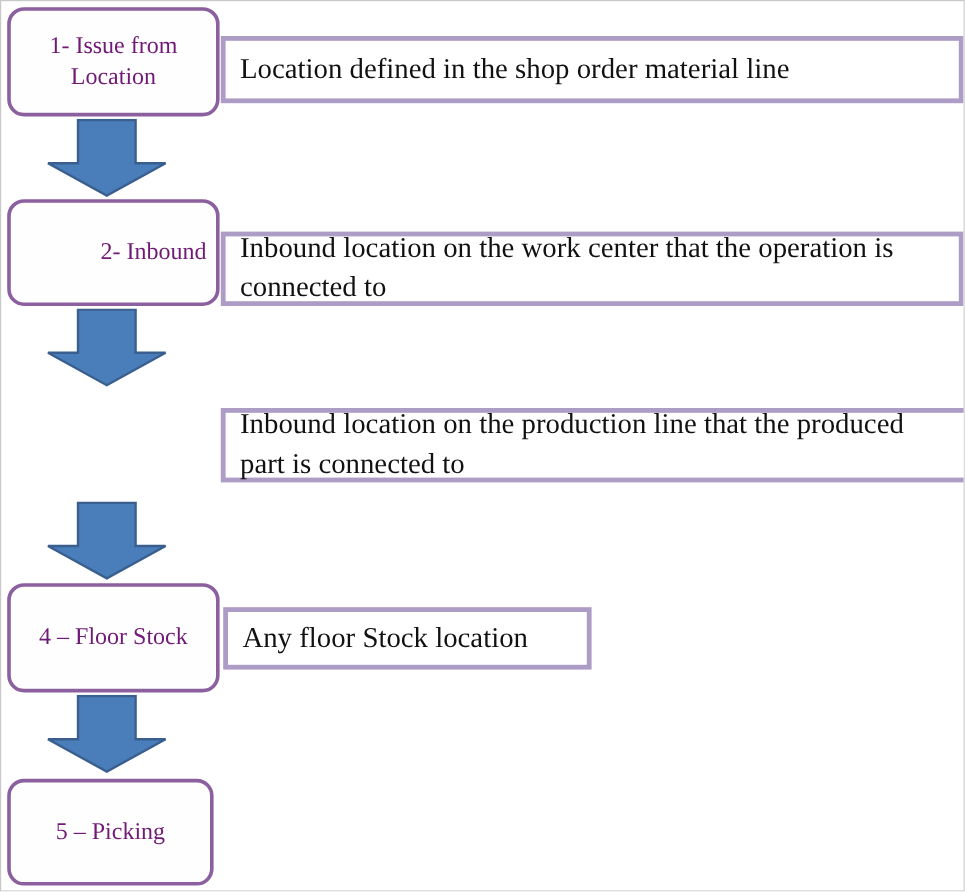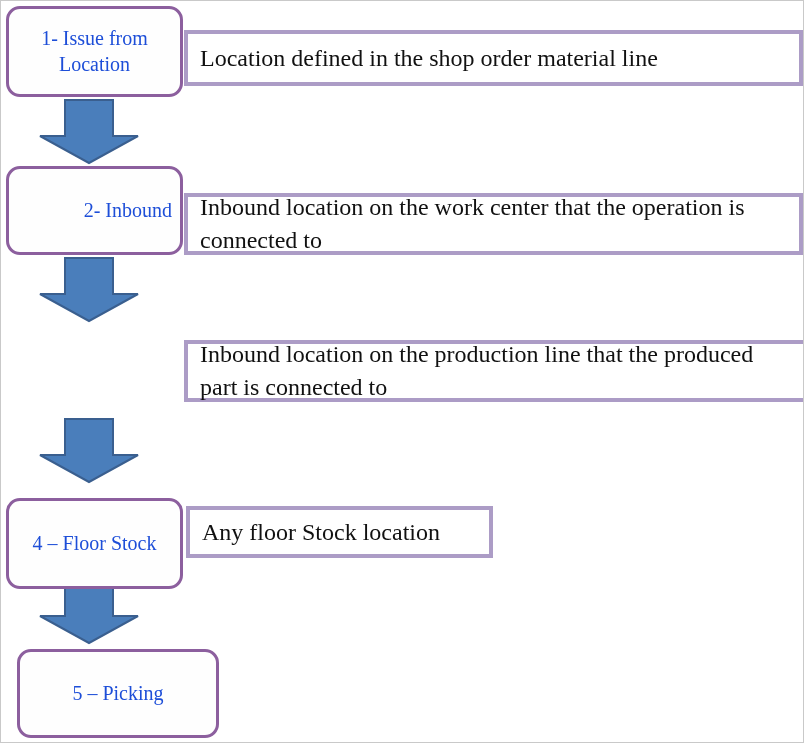--- a/index.html
+++ b/index.html
@@ -24,21 +24,21 @@
   .step-box {
     position: absolute;
     box-sizing: border-box;
     background: #fefefe;
     border: 3px solid #8c5f9e;
     border-radius: 14px;
     display: flex;
     align-items: center;
     justify-content: center;
     text-align: center;
-    color: #1d4ed8;
+    color: #701a75;
     font-size: 20px;
     line-height: 1.28;
     padding: 2px 8px;
     z-index: 3;
   }
 
   .step-label {
     display: block;
     width: 100%;
   }
@@ -110,32 +110,32 @@
   <div class="desc-box" style="left:183px; top:339px; width:625px; height:62px;">
     <span class="desc-text">Inbound location on the production line that the produced part is connected to</span>
   </div>
 
   <div class="arrow" style="left:38px; top:417px; width:100px; height:66px;">
     <svg width="100" height="66" viewBox="0 0 100 66">
       <polygon points="26,1 74,1 74,37 99,37 50,64 1,37 26,37" fill="#4a7ebb" stroke="#3a5f8f" stroke-width="2" stroke-linejoin="miter"></polygon>
     </svg>
   </div>
 
-  <div class="step-box" style="left:5px; top:485px; width:177px; height:91px;margin-top:12px;">
+  <div class="step-box" style="left:5px; top:485px; width:177px; height:91px;">
     <span class="step-label">4 – Floor Stock</span>
   </div>
 
   <div class="desc-box" style="left:185px; top:505px; width:307px; height:52px;align-items:center;">
     <span class="desc-text">Any floor Stock location</span>
   </div>
 
   <div class="arrow" style="left:38px; top:578px; width:100px; height:66px;">
     <svg width="100" height="66" viewBox="0 0 100 66">
       <polygon points="26,1 74,1 74,37 99,37 50,64 1,37 26,37" fill="#4a7ebb" stroke="#3a5f8f" stroke-width="2" stroke-linejoin="miter"></polygon>
     </svg>
   </div>
 
-  <div class="step-box" style="left:16px; top:648px; width:202px; height:89px;align-items:center;">
+  <div class="step-box" style="left:5px; top:648px; width:172px; height:89px;align-items:center;">
     <span class="step-label">5 – Picking</span>
   </div>
 
 
 </div>
 
 </body></html>

